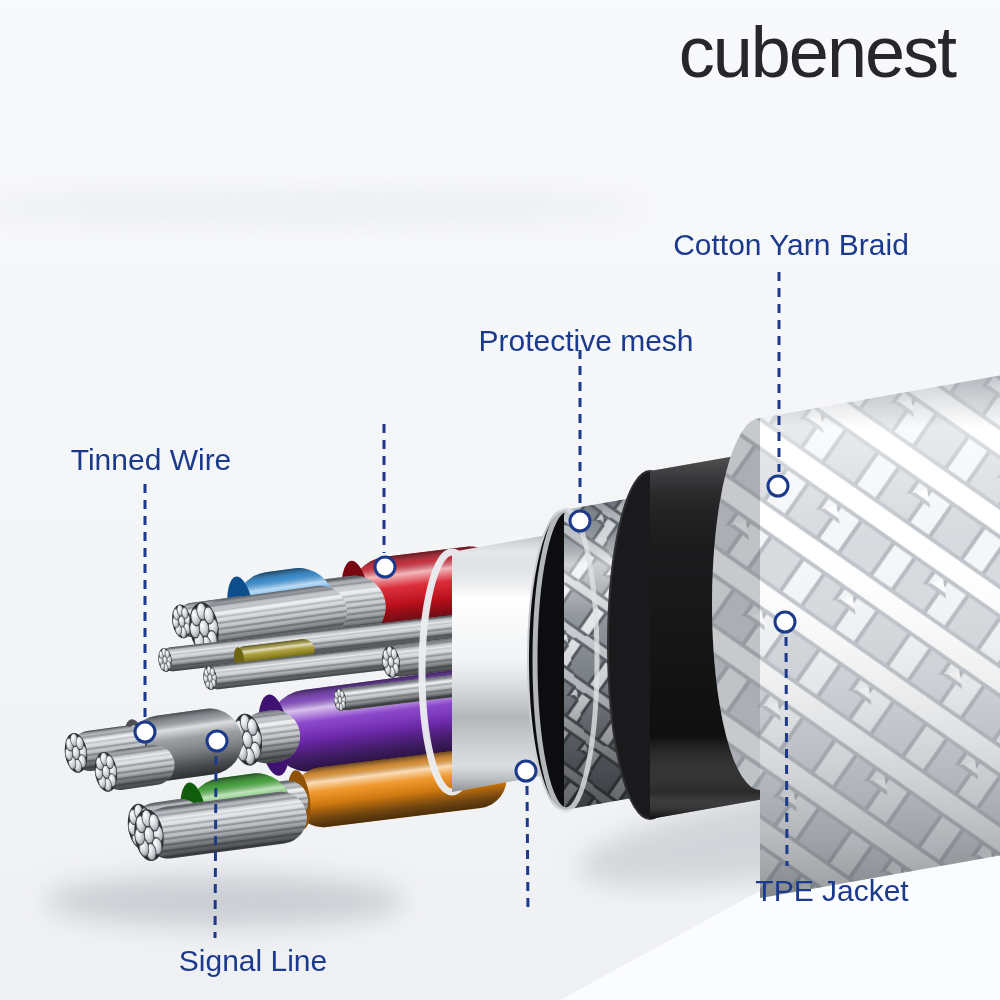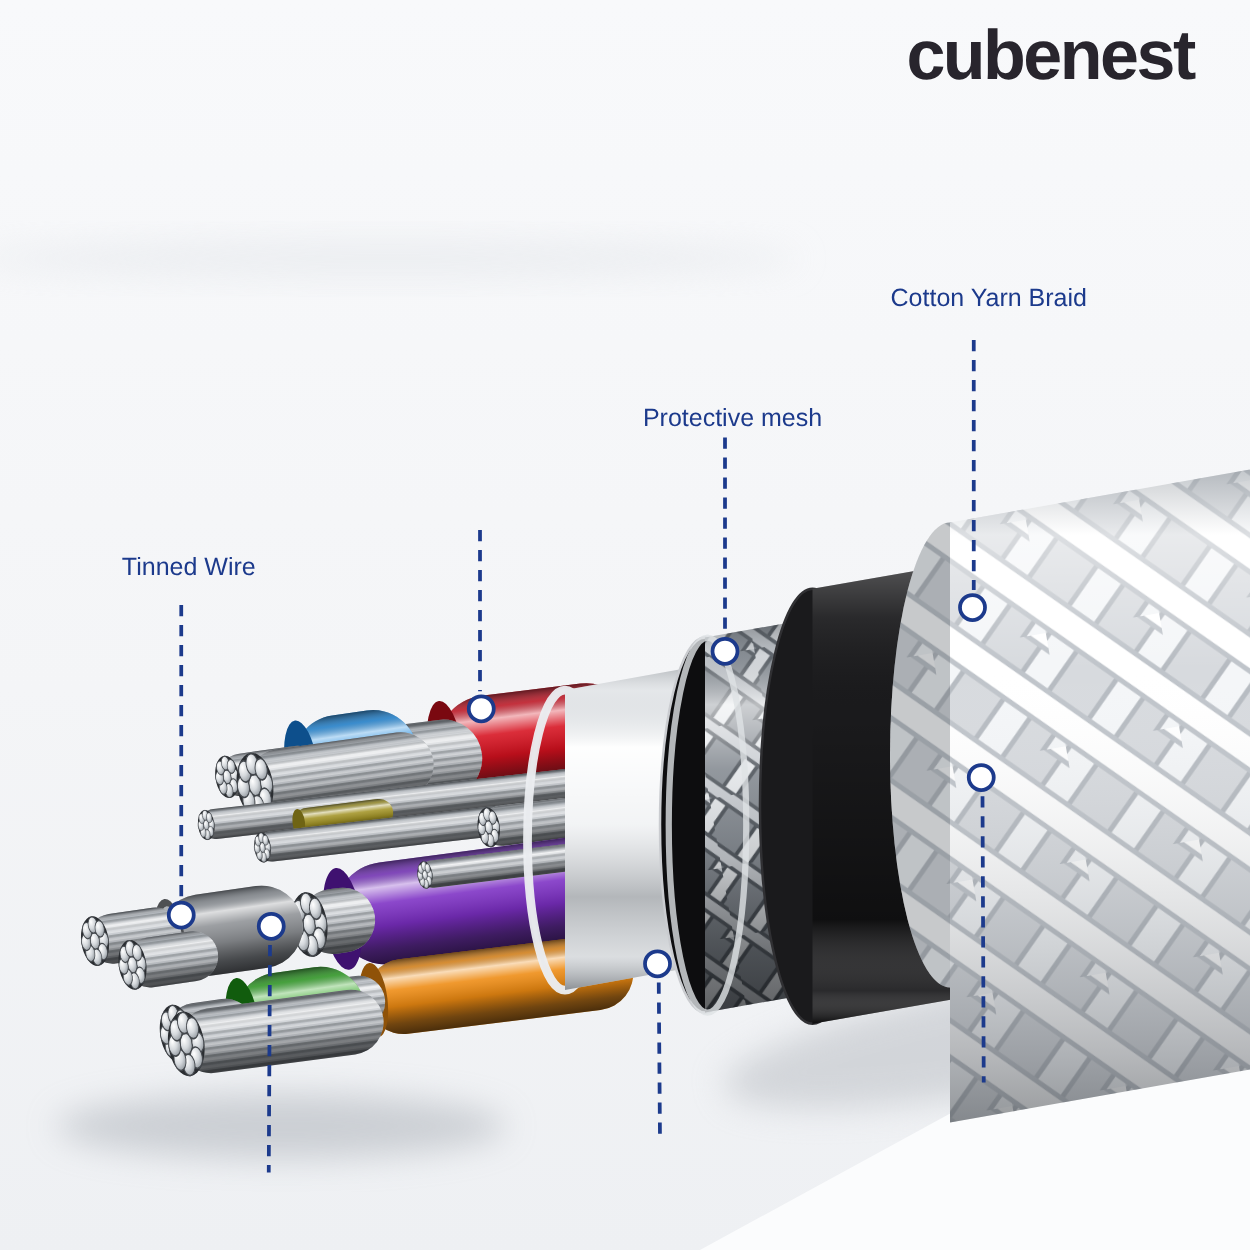--- a/index.html
+++ b/index.html
@@ -1,23 +1,23 @@
 <!DOCTYPE html>
 <html style="--accent: #1c3a8c; --logo: #28252d;"><head>
 <meta charset="utf-8">
 <style>
   html,body{margin:0;padding:0;background:#e9ebee;}
   .stage{position:relative;width:1000px;height:1000px;overflow:hidden;
          font-family:"Liberation Sans", sans-serif;
          background:linear-gradient(180deg,#f8f9fb 0%,#f4f5f7 55%,#eef0f3 100%);}
   .stage svg{position:absolute;inset:0;}
-  .logo{position:absolute;top:16px;right:45px;font-size:56px;font-weight:bold;
+  .logo{position:absolute;top:16px;right:45px;font-size:72px;font-weight:normal;
         letter-spacing:-2px;color:var(--logo,#28252d);line-height:1;}
   .callout-label{position:absolute;transform:translateX(-50%);white-space:nowrap;
-        font-size:20px;color:var(--accent,#1c3a8c);line-height:1.1;}
+        font-size:30px;color:var(--accent,#1c3a8c);line-height:1.1;}
   .callout-line{stroke:var(--accent,#1c3a8c);stroke-width:3;stroke-dasharray:9 7;fill:none;}
   .callout-dot{fill:#ffffff;stroke:var(--accent,#1c3a8c);stroke-width:3;}
 </style>
 </head>
 <body>
 
 <div class="stage">
 
 <svg width="1000" height="1000" viewBox="0 0 1000 1000">
   <defs>
@@ -279,13 +279,15 @@
     <circle class="callout-dot" cx="785" cy="622" r="10"></circle>
     <line class="callout-line" x1="786" y1="637" x2="787" y2="866"></line>
   </g>
 </svg>
 
   <div class="logo">cubenest</div>
 
   <div class="callout-label" style="left:791px;top:228px">Cotton Yarn Braid</div>
   <div class="callout-label" style="left:586px;top:324px">Protective mesh</div>
   <div class="callout-label" style="left:151px;top:443px">Tinned Wire</div>
+  <div class="callout-label" style="left:253px;top:944px">Signal Line</div>
+  <div class="callout-label" style="left:832px;top:874px">TPE Jacket</div>
 </div>
 
 </body></html>

